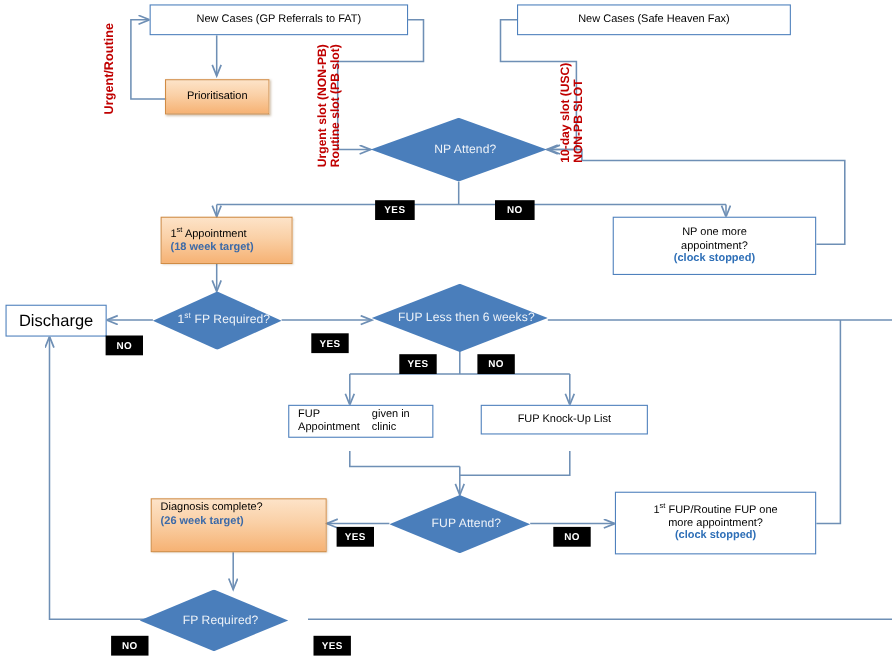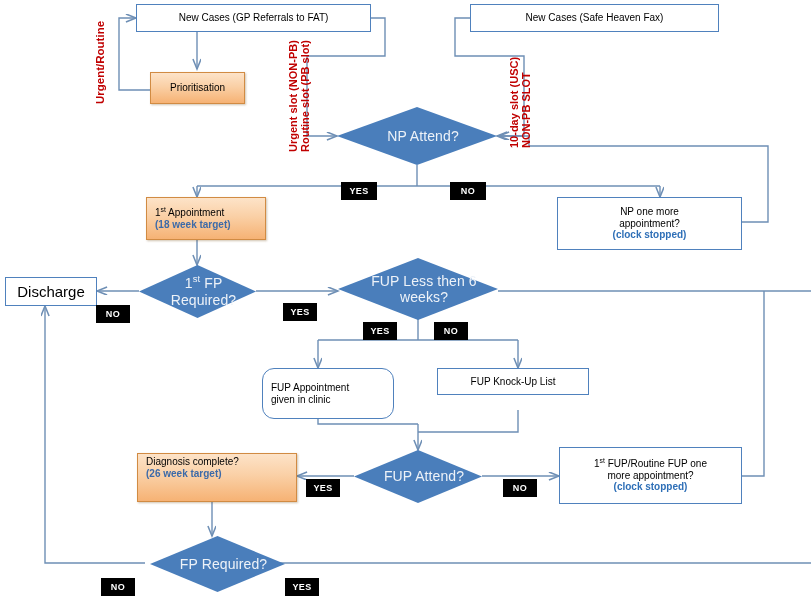--- a/index.html
+++ b/index.html
@@ -55,21 +55,21 @@
   .diamond .dshape{
     position:absolute;
     left:0;top:0;width:100%;height:100%;
     background:#4A7EBB;
     clip-path:polygon(50% 0,100% 50%,50% 100%,0 50%);
   }
   .diamond .dlabel{
     position:relative;
     z-index:2;
     color:#EDF2F8;
-    font-size:14px;
+    font-size:11px;
     text-align:center;
     line-height:1.15;
     letter-spacing:.1px;
     margin-left:12px;
   }
   
   .chip{
     position:absolute;
     background:#000000;
     color:#ffffff;
@@ -192,21 +192,21 @@
     <span class="ln">
       <span>1</span><sup>st</sup><span> Appointment</span>
     </span>
     <span class="ln hl">(18 week target)</span>
   </div>
 
   <div class="box" style="left:5px; top:277px; width:92px; height:29px; font-size:15px;">
     <span class="ln">Discharge</span>
   </div>
 
-  <div class="box left-al" style="left:262px; top:368px; width:132px; height:51px; flex-direction:column; align-items:flex-start; justify-content:center;border-radius:12px;">
+  <div class="box left-al" style="left:262px; top:368px; width:132px; height:30px; flex-direction:row; align-items:flex-start; justify-content:center;">
     <span class="ln">FUP Appointment</span>
     <span class="ln">given in clinic</span>
   </div>
 
   <div class="box" style="left:437px; top:368px; width:152px; height:27px;">
     <span class="ln">FUP Knock-Up List</span>
   </div>
 
   <div class="box orange left-al" style="left:137px; top:453px; width:160px; height:49px; flex-direction:column; align-items:flex-start; ">
     <span class="ln">Diagnosis complete?</span>
@@ -243,21 +243,21 @@
       <span class="ln">then 6</span>
       <span class="ln">weeks?</span>
     </div>
   </div>
 
   <div class="diamond" style="left:354px; top:450px; width:128px; height:53px;">
     <div class="dshape"></div>
     <div class="dlabel">FUP Attend?</div>
   </div>
 
-  <div class="diamond" style="left:150px; top:536px; width:135px; height:56px;">
+  <div class="diamond" style="left:127px; top:536px; width:135px; height:56px;">
     <div class="dshape"></div>
     <div class="dlabel">
       <span class="ln">FP</span>
       <span class="ln">Required?</span>
     </div>
   </div>
 
   <div class="chip" style="left:341px; top:182px; width:36px; height:18px;">
     <span>YES</span>
   </div>

